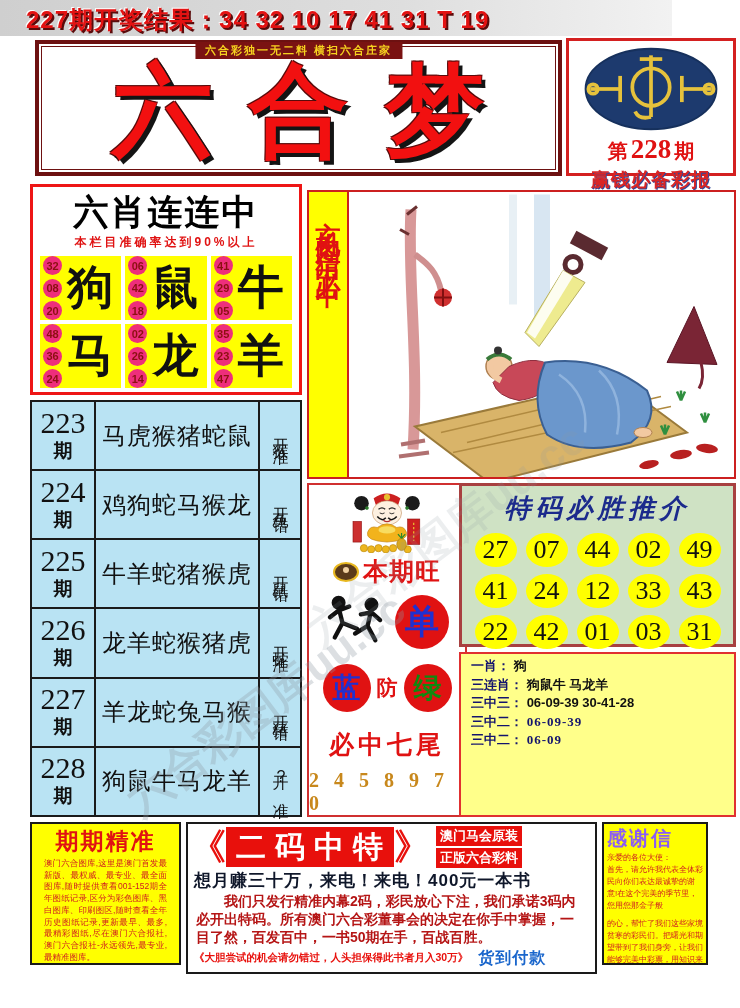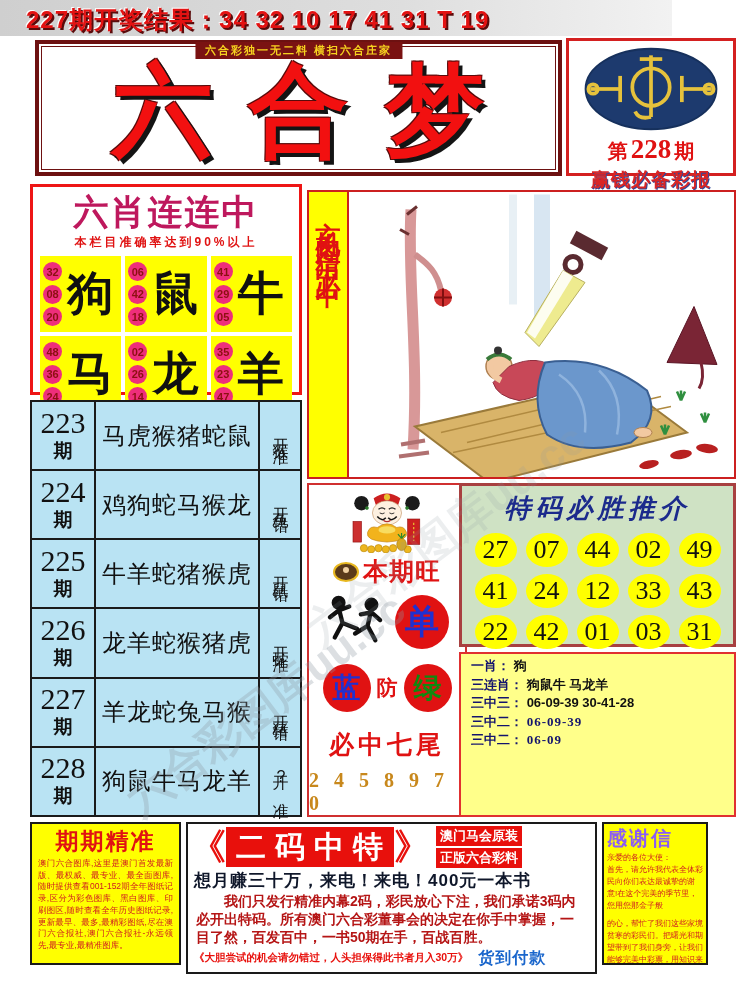--- a/index.html
+++ b/index.html
@@ -30,25 +30,25 @@
   .issuebox svg{margin-top:5px;}
   .issue-line{display:flex;justify-content:center;align-items:baseline;color:#e01212;margin-top:-2px;}
   .issue-line .zh{font-size:20px;font-weight:bold;}
   .issue-line .num{font-family:var(--serif);font-size:27px;font-weight:bold;margin:0 3px;}
   .slogan{font-size:19px;font-weight:bold;color:#d92525;letter-spacing:1px;margin-top:2px;
     text-shadow:1px 1px 0 #30489a;}
 
   
   .sixxiao{position:absolute;left:30px;top:184px;width:272px;height:211px;background:#fff;
     border:3px solid #ee1515;}
-  .sixxiao h2{text-align:center;font-size:35px;line-height:42px;font-weight:bold;color:#be185d;
+  .sixxiao h2{text-align:center;font-size:35px;line-height:42px;font-weight:bold;color:#000000;
     letter-spacing:2px;margin-top:4px;}
   .sixxiao .sub{text-align:center;font-size:12px;font-weight:bold;color:#e01212;letter-spacing:3px;margin-top:1px;}
   .cards{display:grid;grid-template-columns:repeat(3,1fr);gap:4px;padding:5px 7px 0 7px;}
-  .zcard{background:#ffff00;height:76px;display:flex;align-items:center;padding:2px 3px;}
+  .zcard{background:#ffff00;height:64px;display:flex;align-items:center;padding:2px 3px;}
   .zcard .nums{display:flex;flex-direction:column;justify-content:space-between;height:64px;}
   .zcard .ball{width:19px;height:19px;border-radius:50%;background:#ee2e7b;color:#8b1010;
     font-size:11px;font-weight:bold;display:flex;align-items:center;justify-content:center;}
   .zcard .animal{flex:1;text-align:center;font-family:var(--serif);font-size:46px;font-weight:bold;color:#111;}
 
   
   table.hist{position:absolute;left:30px;top:400px;width:272px;height:417px;border-collapse:collapse;}
   table.hist td{border:2px solid #1a1a1a;background:#b9e3f3;text-align:center;vertical-align:middle;}
   td.issue{width:64px;}
   td.issue .n{font-family:var(--serif);font-size:30px;line-height:30px;color:#111;}
@@ -98,21 +98,21 @@
     font-size:26px;color:var(--navy);letter-spacing:4px;margin-right:10px;}
   .flat .item{font-size:13px;line-height:18.5px;white-space:nowrap;}
   .flat .lab{font-weight:bold;color:#14146e;}
   .flat .val{color:#111;font-weight:bold;}
   .flat .item:nth-of-type(n+4) .val{color:#14146e;font-family:var(--serif);font-weight:bold;letter-spacing:1px;}
 
   
   .precise{position:absolute;left:30px;top:822px;width:151px;height:143px;background:#ffff00;
     border:2px solid #1a1a1a;overflow:hidden;}
   .precise h2{text-align:center;font-size:23px;font-weight:bold;color:#e01212;letter-spacing:2px;margin-top:2px;}
-  .precise p{color:#d02020;font-size:8.5px;line-height:1.38;padding:1px 6px;text-align:justify;}
+  .precise p{color:#d02020;font-size:8.5px;line-height:1.38;padding:1px 12px;text-align:justify;}
 
   .twocode{position:absolute;left:186px;top:822px;width:411px;height:152px;background:#fff;
     border:2px solid #1a1a1a;overflow:hidden;}
   .tc-head{display:flex;align-items:center;padding:2px 4px 0 2px;}
   .tc-brk{font-size:36px;font-weight:bold;color:#e8100c;line-height:40px;}
   .tc-title{background:#e8100c;color:#fff;font-size:30px;font-weight:bold;letter-spacing:9px;
     padding:3px 2px 3px 10px;line-height:34px;}
   .tc-side{margin-left:6px;display:flex;flex-direction:column;gap:2px;}
   .tc-side span{background:#e8100c;color:#fff;font-size:13px;font-weight:bold;padding:1px 4px;white-space:nowrap;}
   .tc-headline{color:#0f172a;font-size:17px;font-weight:bold;letter-spacing:1px;padding-left:6px;margin-top:1px;white-space:nowrap;}

